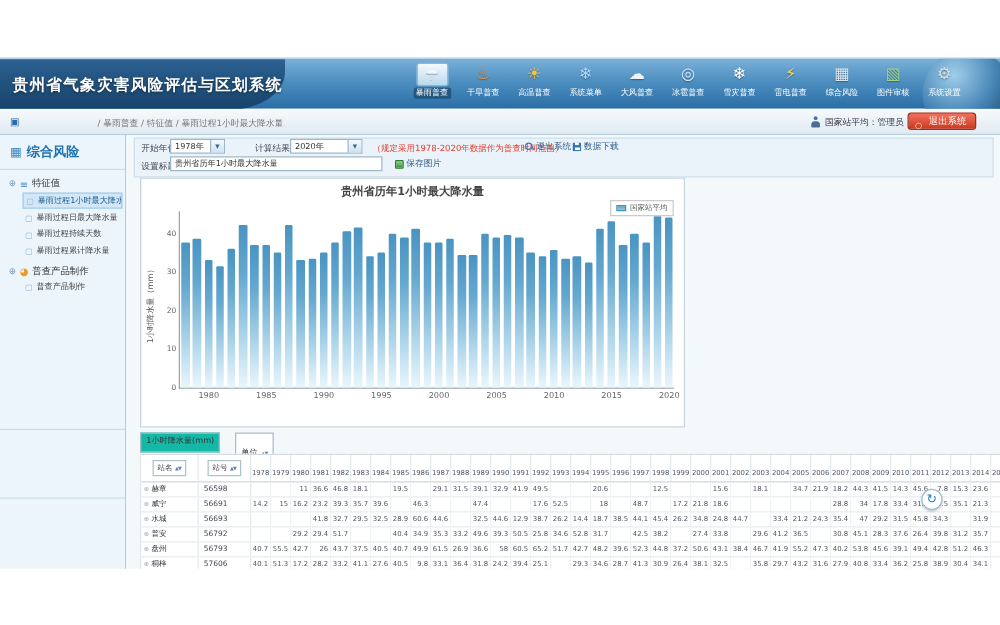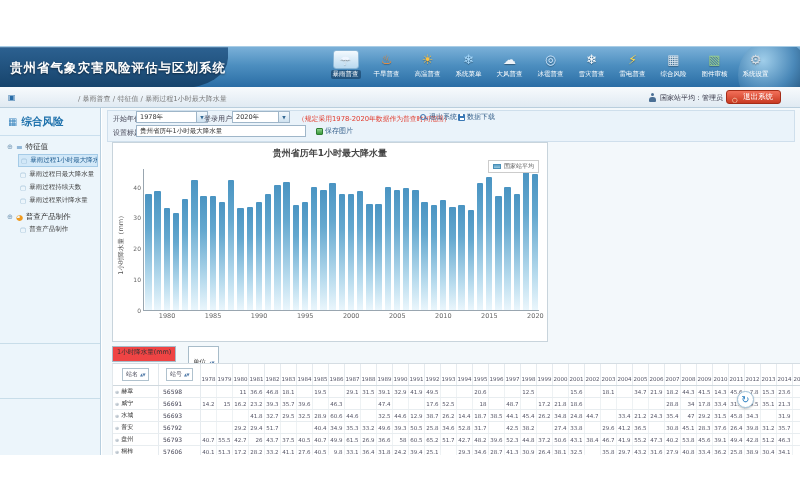--- a/index.html
+++ b/index.html
@@ -89,21 +89,21 @@
     border-left:1px solid #99a6b0; border-bottom:1px solid #99a6b0; }
   .bar { position:absolute; bottom:0; border-radius:1px 1px 0 0;
     background:linear-gradient(180deg,#4a94c2 0%,#64a8cf 30%,#b9dcee 75%,#eaf6fc 100%); }
   .ytick { position:absolute; right:100%; margin-right:3px; font-size:6px; color:#666; width:14px; text-align:right; }
   .xtick { position:absolute; top:100%; margin-top:2px; transform:translateX(-50%); font-size:6.5px; color:#666; }
   #ylabel { position:absolute; left:-62px; top:96px; width:140px; text-align:center;
     transform:rotate(-90deg); font-size:6.5px; color:#555; }
   #xlabel { position:absolute; left:30px; width:396px; bottom:5px; text-align:center; font-size:7px; color:#555; }
 
   
-  #unit-box { position:absolute; left:112px; top:346px; height:16px; border:1px solid #a8bcc9; background:#ef4444;
+  #unit-box { position:absolute; left:112px; top:346px; height:16px; border:1px solid #a8bcc9; background:#14b8a6;
     font-size:6.5px; color:#333; padding:0 4px; line-height:11px;text-align:center; }
   #unit-dd { position:absolute; left:188px; top:346px; height:13px; border:1px solid #a8bcc9; background:#fff;
     font-size:6.5px; color:#333; padding:15px 4px; display:flex; align-items:center; gap:3px; cursor:pointer; }
   .sort { font-size:4px; color:#5a82ad; letter-spacing:-0.5px; }
 
   
   #table { position:absolute; left:112px; top:363px; right:0; bottom:45px; overflow:hidden;
     background:#fff; border-top:1px solid #d5dde3; border-left:1px solid #e2e8ec; }
   #thead { display:flex; height:22px; border-bottom:1px solid #cfd8de; }
   .th-fixed { flex:none; display:flex; align-items:center; justify-content:center; border-right:1px solid #e2e8ec; }
@@ -231,25 +231,25 @@
         </div>
       </div>
     <div class="side-divider" style="top:235px"></div>
     <div class="side-divider" style="top:290px"></div>
   </div>
 
   <div id="main-bg"></div>
   <div id="filter-panel"></div>
 
   <span class="flabel" style="left:113px;top:114px">开始年份</span>
-  <div class="select" style="left:136px;top:111px;width:72px">
+  <div class="select" style="left:136px;top:111px;width:44px">
     <span>1978年</span>
     <span class="arrow">▼</span>
   </div>
-  <span class="flabel" style="left:204px;top:114px">登录用户</span>
+  <span class="flabel" style="left:204px;top:114px">计算结果</span>
   <div class="select" style="left:232px;top:111px;width:58px">
     <span>2020年</span>
     <span class="arrow">▼</span>
   </div>
   <span id="range-note">（规定采用1978-2020年数据作为普查时间范围）</span>
   <div class="action-link" style="left:420px;top:112px">
     <span class="icon-magnifier"></span>
     <span>退出系统</span>
   </div>
   <div class="action-link" style="left:458px;top:112px">

